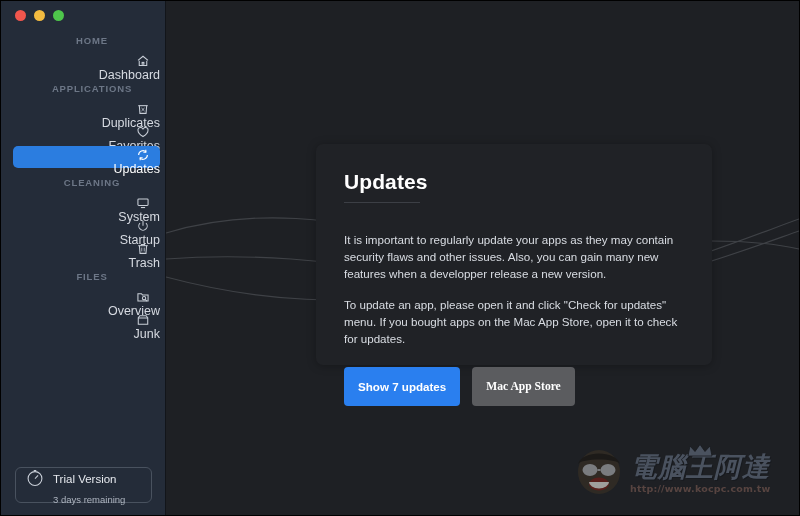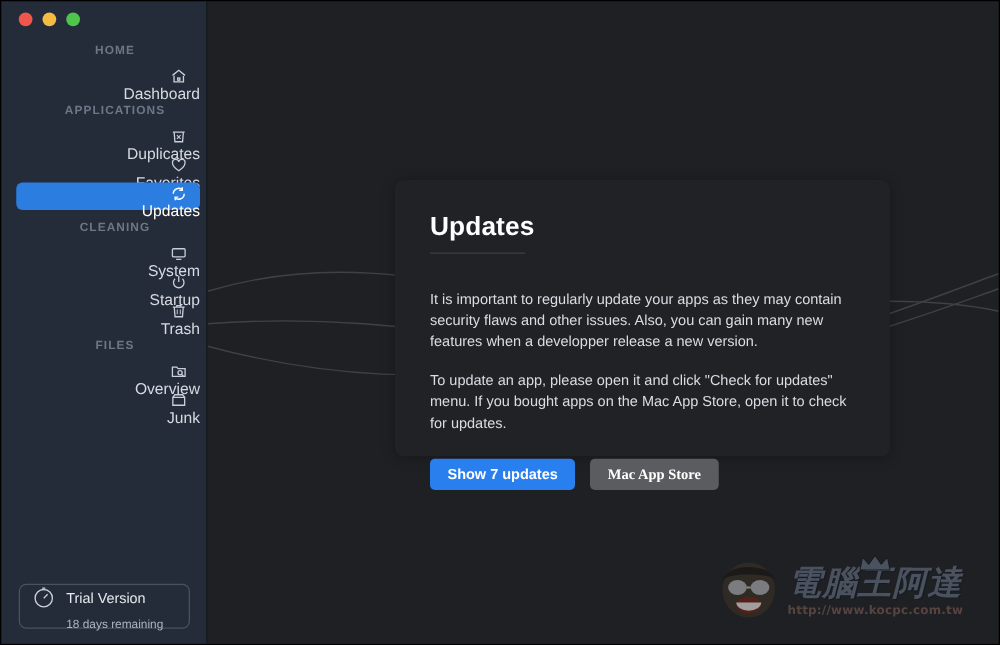--- a/index.html
+++ b/index.html
@@ -171,21 +171,21 @@
     gap: 12px;
     margin-top: 19px;
   }
   .btn {
     border: none;
     border-radius: 4px;
     font-family: "Liberation Sans", sans-serif;
     font-size: 11.6px;
     font-weight: bold;
     color: #ffffff;
-    height: 25px;
+    height: 39px;
     padding: 0 14px;
     cursor: pointer;
     line-height: 25px;
   }
   .btn-primary   { background: #2a7fef; }
   .btn-secondary { background: #5b5c5f; font-family: Liberation Serif, serif; }
 
   
   .watermark {
     position: absolute;
@@ -344,21 +344,21 @@
     <div class="trial">
       <span class="tico">
         <svg width="20" height="20" viewBox="0 0 22 22" fill="none" stroke="#c9cfd8" stroke-width="1.2">
           <circle cx="11" cy="11.6" r="7.6"></circle>
           <path d="M11 11.6 14.4 8.2"></path>
           <path d="M9.6 2.8h2.8"></path>
         </svg>
       </span>
       <span class="trial-text">
         <span class="trial-title">Trial Version</span><br>
-        <span class="trial-sub">18 days remaining</span>
+        <span class="trial-sub">3 days remaining</span>
       </span>
     </div>
   </div>
 
   <div class="content">
 
     <svg class="waves" viewBox="0 0 633 516" preserveAspectRatio="none">
       <g fill="none" stroke="#4a4d52" stroke-width="1.1" opacity="0.75">
         <path d="M0 232 C 80 208, 180 212, 260 248 C 340 284, 440 292, 520 268 C 570 253, 610 238, 633 230"></path>
         <path d="M0 258 C 80 252, 170 258, 250 276 C 330 294, 430 288, 510 262 C 565 244, 605 228, 633 218"></path>

